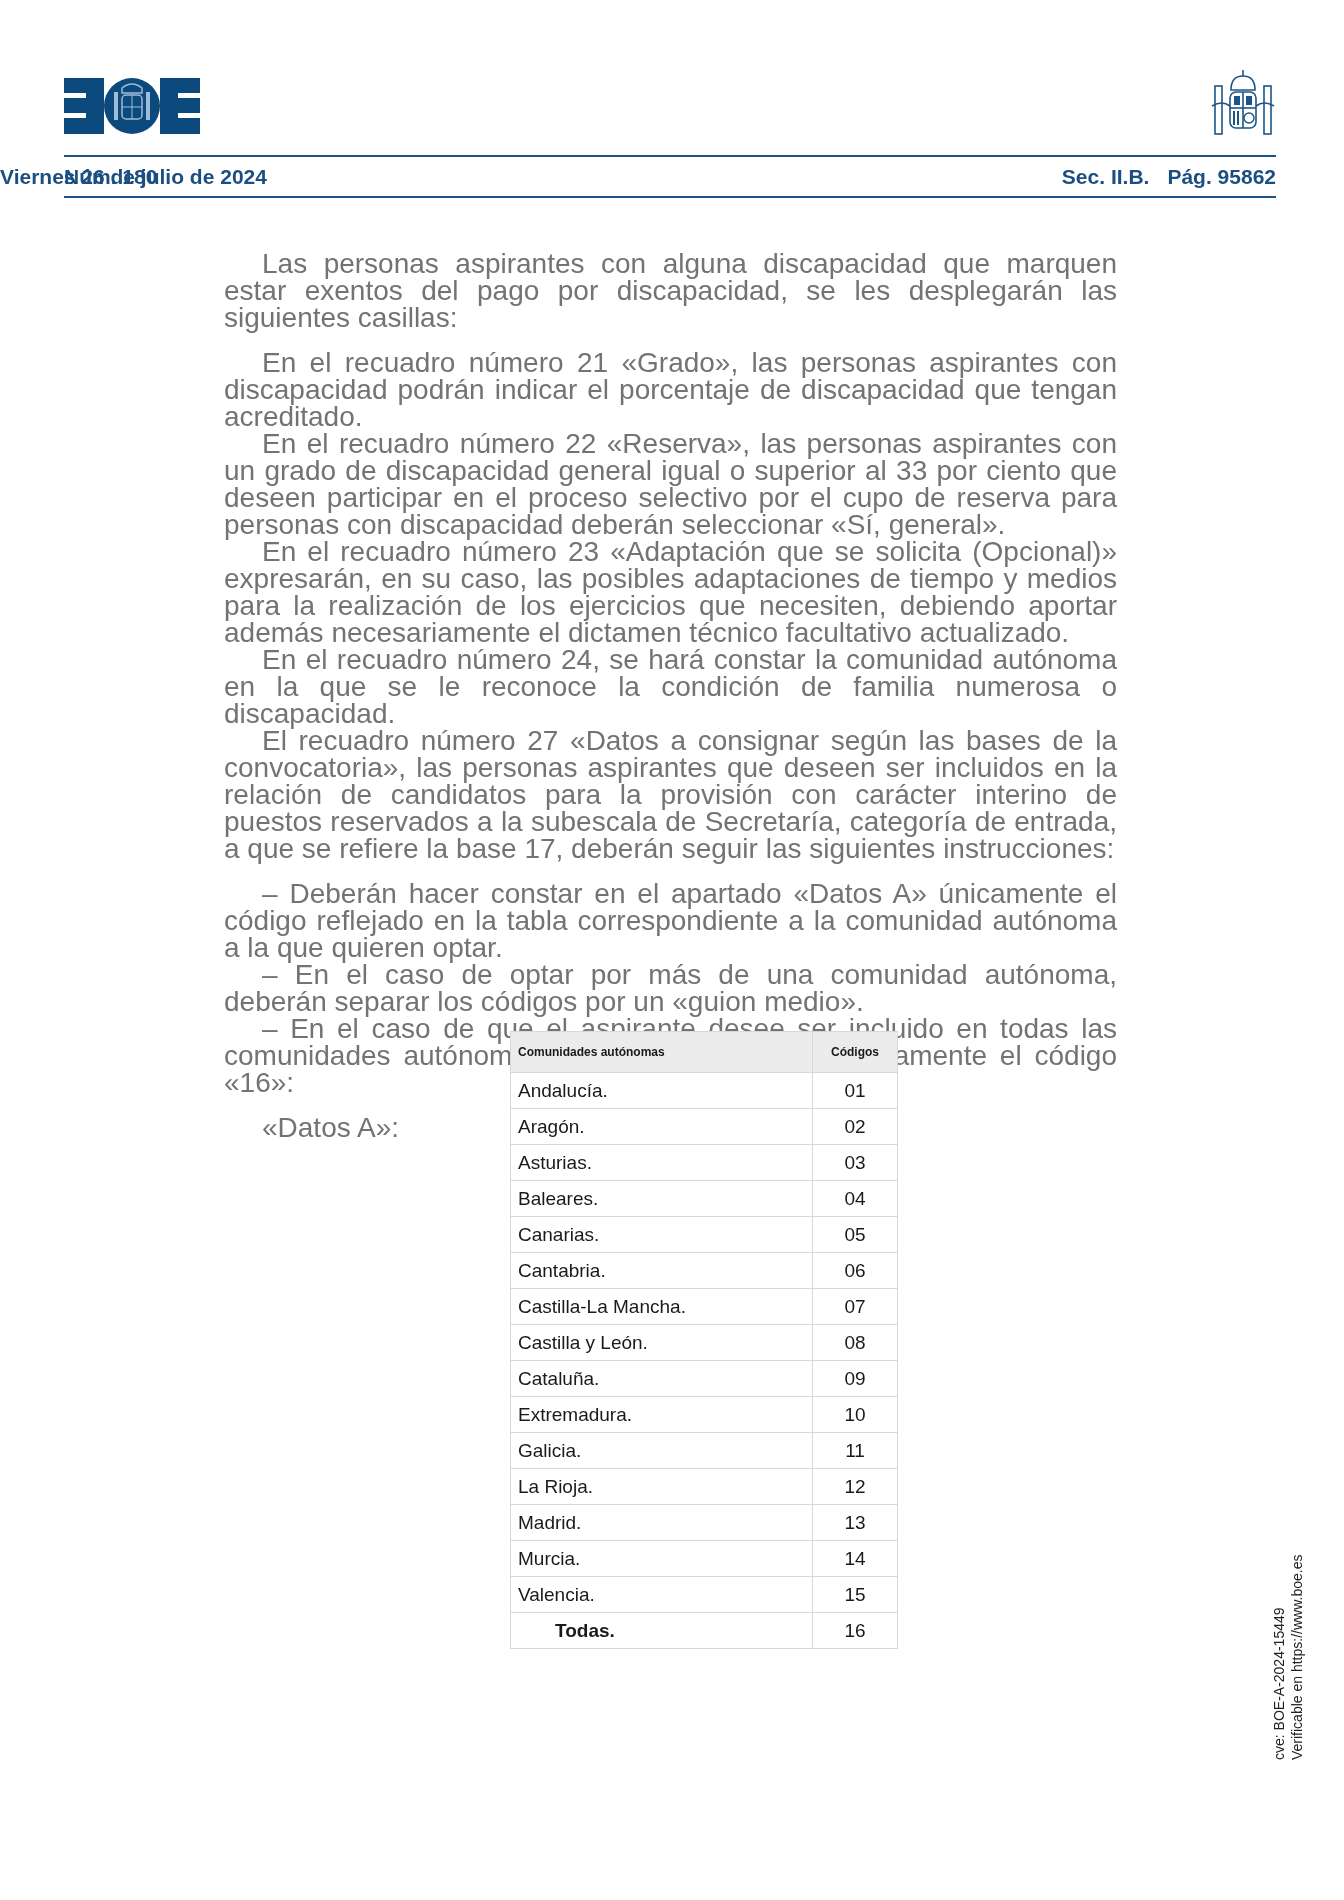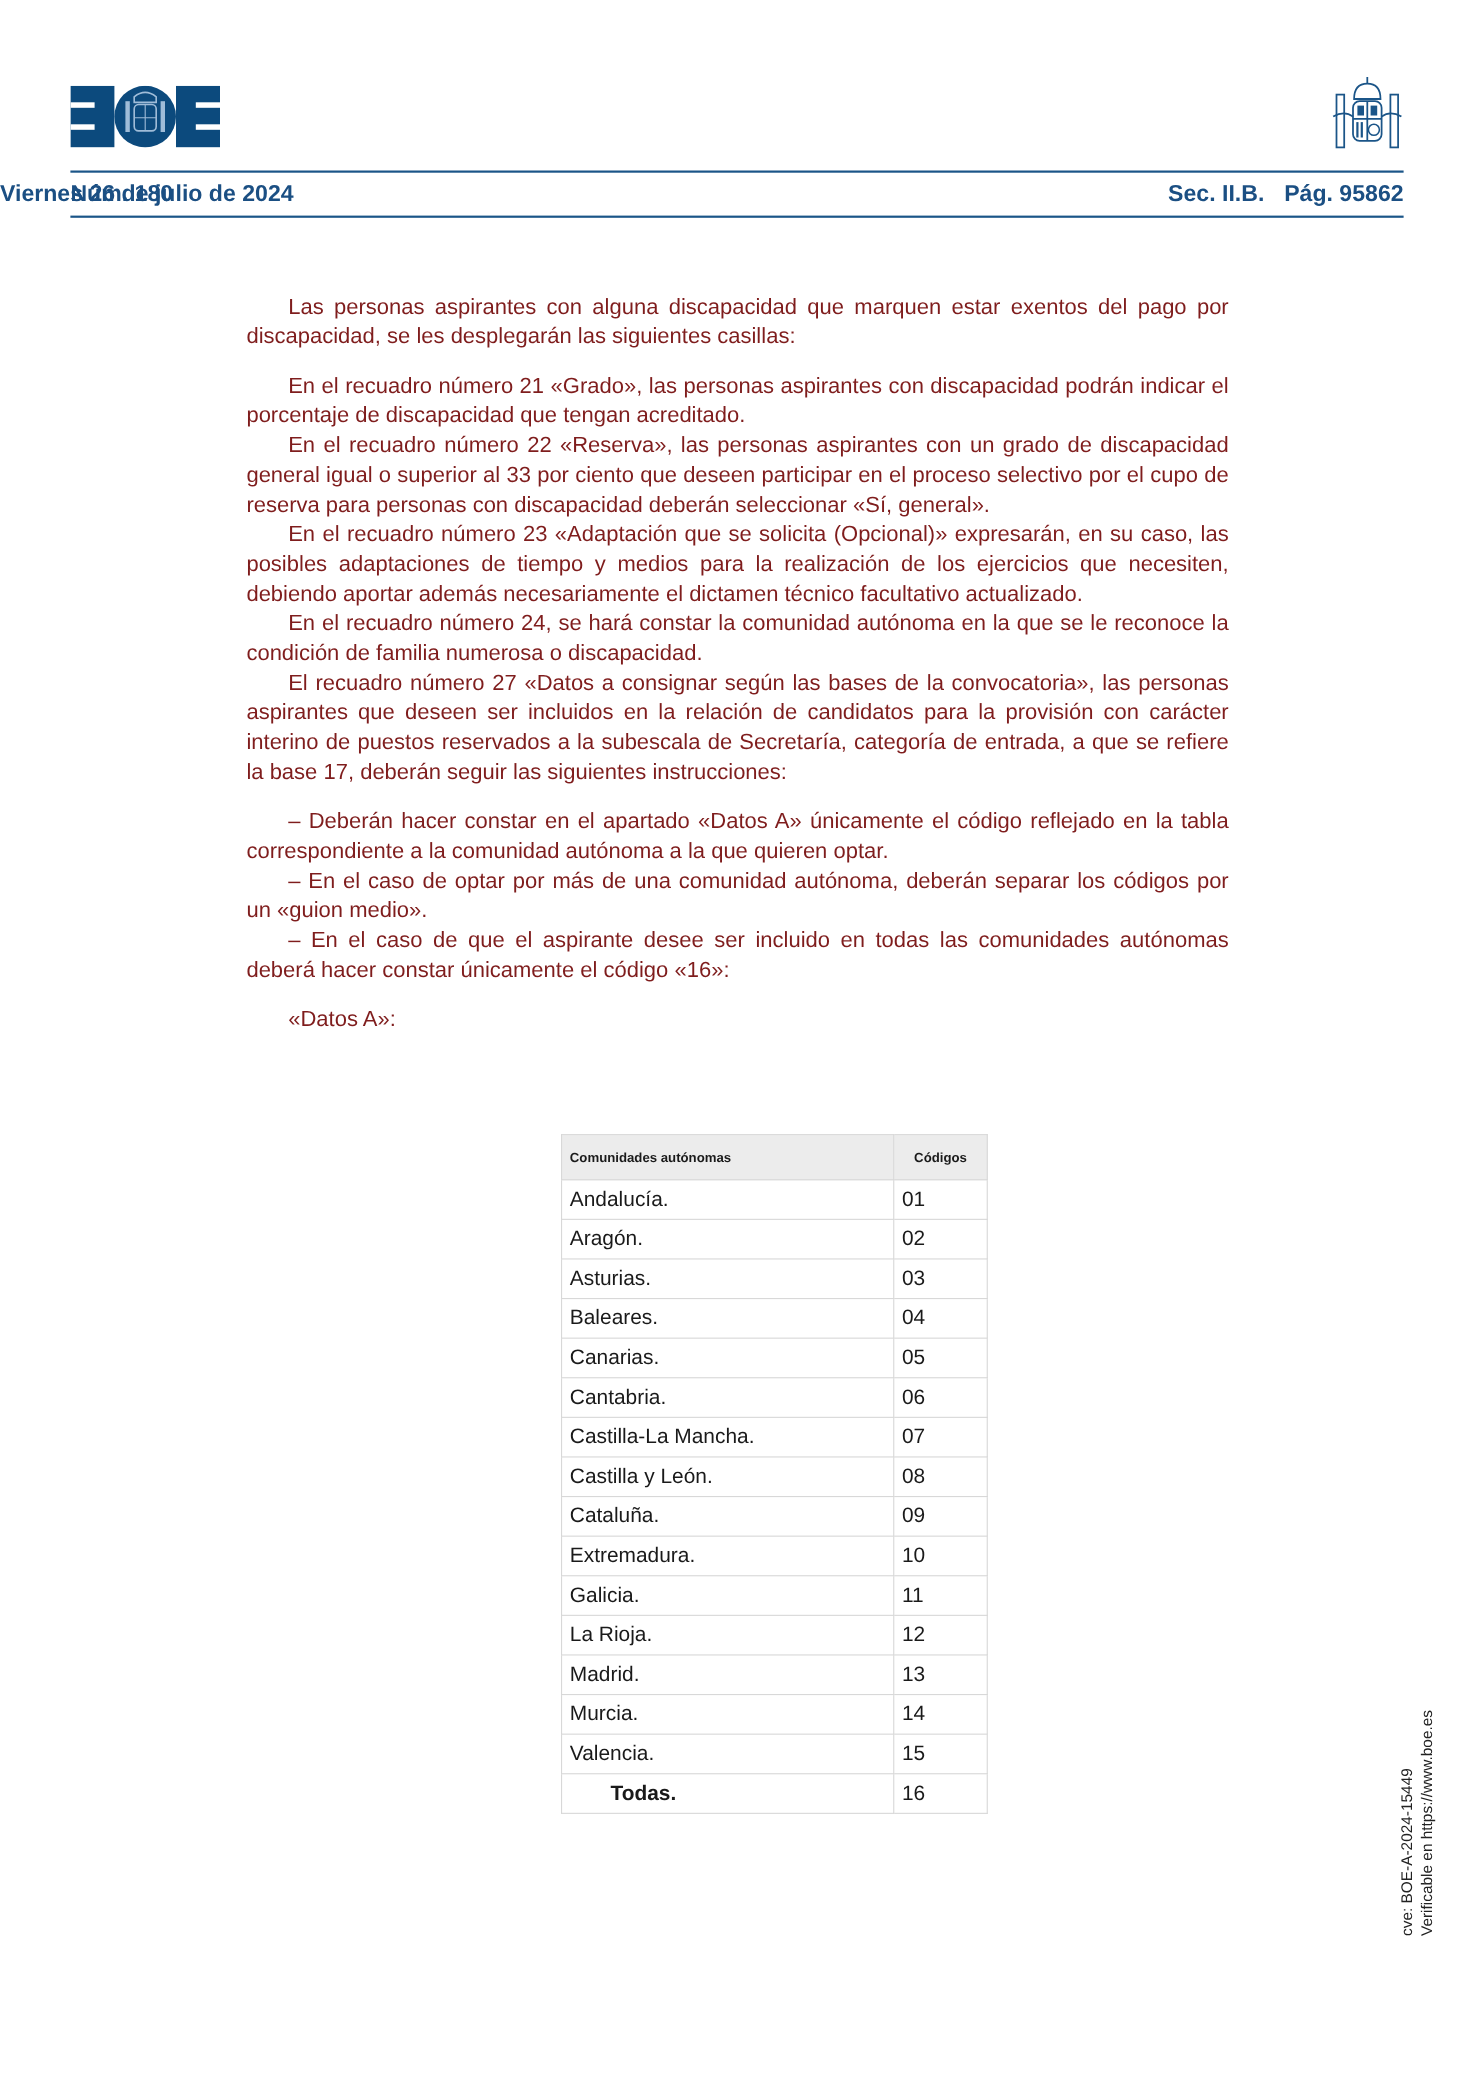--- a/index.html
+++ b/index.html
@@ -12,31 +12,31 @@
   .shield { position: absolute; right: 0; top: -10px; width: 66px; height: 74px; }
   .rule { position: absolute; left: 64px; width: 1212px; height: 2px; background: #1b5588; }
   .rule.top { top: 155px; }
   .rule.bottom { top: 196px; }
   .meta { position: absolute; top: 165px; font-size: 21px; font-weight: bold; color: #1b4f83; text-align: center; }
   .meta.num { left: 64px; }
   .meta.date { left: 0; width: 1344px; text-align: left; }
   .meta.sec { right: 68px; }
   .meta.sec span + span { margin-left: 18px; }
   .body { position: absolute; left: 224px; top: 250px; width: 893px;
-          font-size: 20px; line-height: 27px; color: #7f1d1d; margin-top: 16px; }
+          font-size: 28px; line-height: 27px; color: #737373; }
   .body p { margin: 0; text-align: justify; text-indent: 38px; }
   .body p.gap { margin-top: 18px; }
   .datos { margin-top: 18px; text-indent: 38px; }
   table.codes { position: absolute; left: 510px; top: 1031px; border-collapse: collapse;
                 font-size: 19px; color: #1a1a1a; }
   table.codes th, table.codes td { border: 1.5px solid #d8d8d8; height: 35px; padding: 0 7px; }
   table.codes th { background: #ececec; font-weight: bold; font-size: 12px; height: 40px; text-align: left; }
   table.codes th.code-h { text-align: center; }
   table.codes td.name { width: 250px; margin-top: 36px; }
-  table.codes td.code { width: 70px; }
+  table.codes td.code { width: 70px; text-align: center; }
   table.codes td.indent { padding-left: 44px; font-weight: bold; }
   .cve { position: absolute; left: 1270px; top: 1760px; transform: rotate(-90deg);
          transform-origin: left top; font-size: 14px; line-height: 18px; color: #222; white-space: nowrap; }
 </style>
 </head>
 <body>
 
 <div class="header">
   <svg class="boe-logo" viewBox="0 0 136 56">
     <rect x="0" y="0" width="40" height="56" fill="#0c4a7d"></rect>

